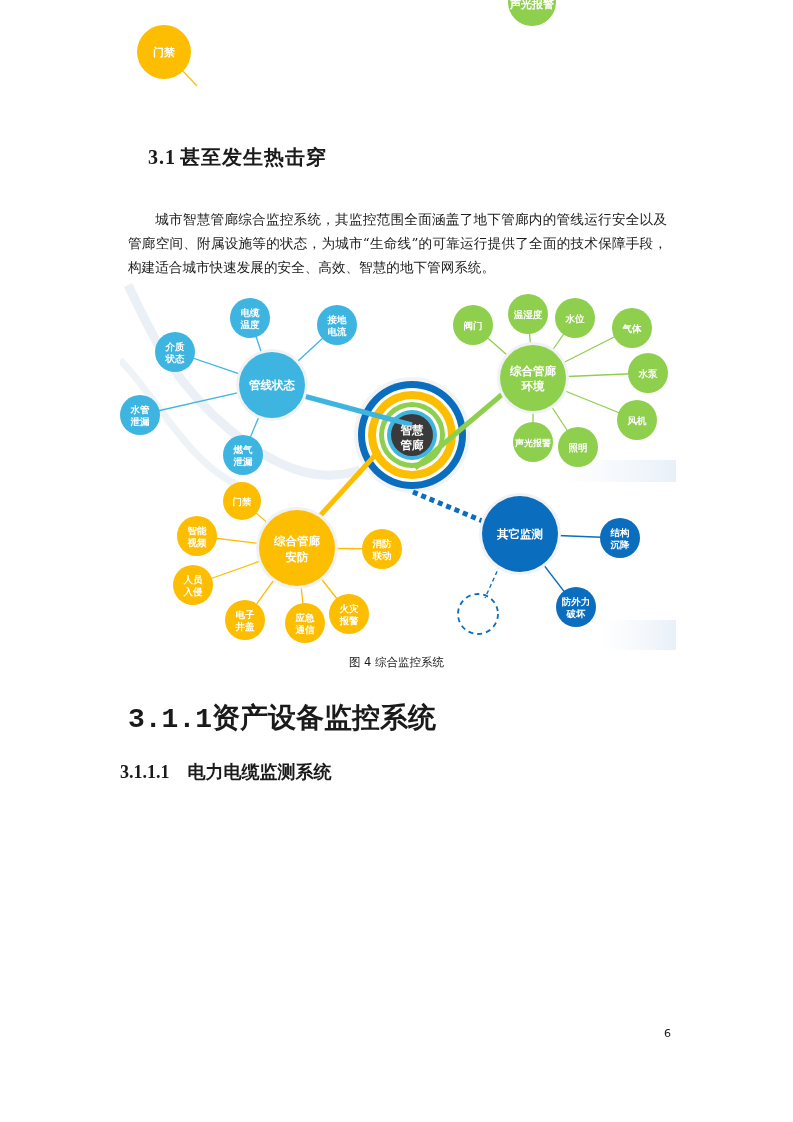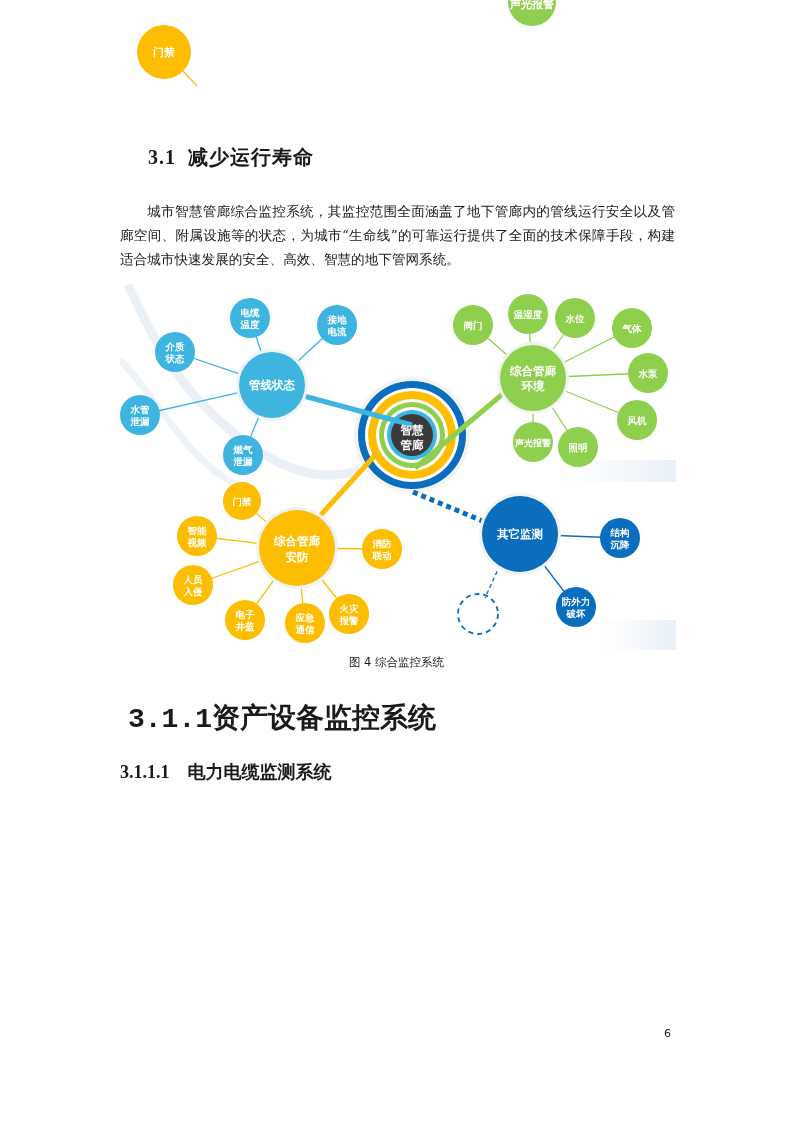--- a/index.html
+++ b/index.html
@@ -1,42 +1,42 @@
 <!DOCTYPE html>
 <html><head>
   <meta charset="utf-8">
   <style>
     html, body { margin: 0; padding: 0; background: #ffffff; }
     body { width: 793px; height: 1122px; position: relative; overflow: hidden;
            font-family: "DejaVu Serif", "Liberation Serif", serif; color: #1a1a1a; }
     .abs { position: absolute; }
     .h2 { left: 148px; top: 144px; font-size: 20px; font-weight: bold; letter-spacing: 1px; }
-    .h2 .num { font-family: "Liberation Serif", serif; margin-right: 12px; }
+    .h2 .num { font-family: "Liberation Serif", serif; margin-right: 4px; }
     .h3 { left: 128px; top: 699px; font-size: 28px; font-weight: bold; font-family: Liberation Mono, monospace; }
     .h4 { left: 120px; top: 760px; font-size: 18px; font-weight: bold; font-family: "Liberation Serif", serif; }
     .h4 .num { margin-right: 18px; }
     .para { left: 120px; width: 555px; font-size: 13.6px; line-height: 24px; text-align: justify; }
-    .para p { margin: 0; text-indent: 2em; }
+    .para p { margin: 8px; text-indent: 2em; }
     .caption { left: 0; width: 793px; top: 655px; text-align: center; font-size: 11.5px; font-family: "DejaVu Sans", sans-serif; }
     .pagenum { left: 664px; top: 1027px; font-size: 11px; font-family: "DejaVu Sans", sans-serif; }
     svg text { font-family: "DejaVu Sans", sans-serif; font-weight: bold; fill: #ffffff; }
   </style>
 </head>
 <body>
 
 <svg class="abs" style="left:0;top:0" width="793" height="100">
   <line x1="180" y1="68" x2="197" y2="86" stroke="#FDBD00" stroke-width="1.2"></line>
   <circle cx="164" cy="52" r="27" fill="#FDBD00"></circle>
   <text x="164" y="56" font-size="11" text-anchor="middle">门禁</text>
   <circle cx="532" cy="2" r="24" fill="#8FCF4E"></circle>
   <text x="532" y="8" font-size="11" text-anchor="middle">声光报警</text>
 </svg>
 
 <div class="abs h2">
-  <span class="num">3.1</span><span>减少运行寿命</span>
+  <span class="num">3.1</span><span>甚至发生热击穿</span>
 </div>
 
 <div class="abs para" style="top:199px">
   <p>城市智慧管廊综合监控系统，其监控范围全面涵盖了地下管廊内的管线运行安全以及管廊空间、附属设施等的状态，为城市“生命线”的可靠运行提供了全面的技术保障手段，构建适合城市快速发展的安全、高效、智慧的地下管网系统。</p>
 </div>
 
 <svg class="abs" style="left:120px;top:278px" width="556" height="375" viewBox="120 278 556 375">
   <defs>
     <linearGradient id="bgfade" x1="0" y1="0" x2="1" y2="0">
       <stop offset="0" stop-color="#eef4fa" stop-opacity="0"></stop>

